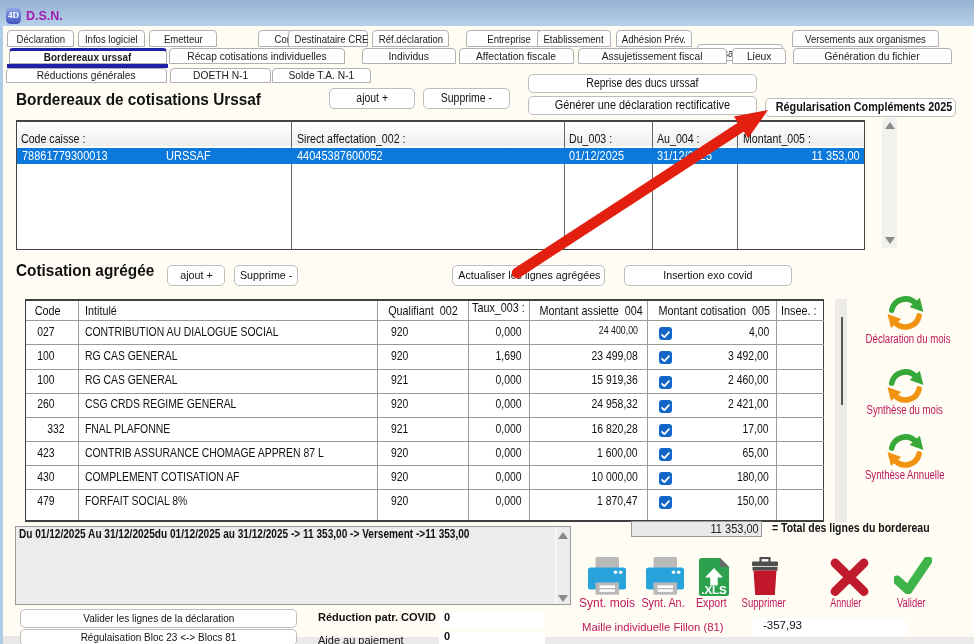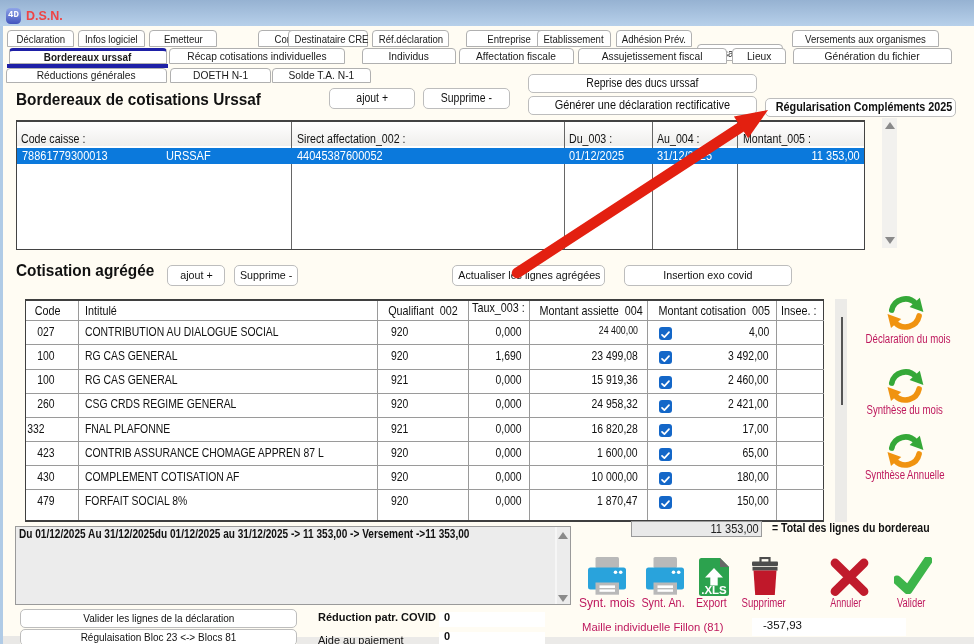--- a/index.html
+++ b/index.html
@@ -1,21 +1,21 @@
 <!DOCTYPE html>
 <html><head>
 <meta charset="utf-8">
 <style>
 * { margin:0; padding:0; box-sizing:border-box; }
 html,body { width:974px; height:644px; overflow:hidden; }
 body { position:relative; font-family:"Liberation Sans", sans-serif; background:#fffcf3; }
 .abs { position:absolute; }
 #titlebar { left:0; top:0; width:974px; height:26px; background:linear-gradient(#96b2d2,#b7d0ea); }
 #appicon { left:6px; top:8px; width:15px; height:15.5px; border-radius:4.5px; background:linear-gradient(#4a8ee8,#5757d4); color:#fff; font-size:9px; font-weight:bold; text-align:center; line-height:15px; font-family:"Liberation Serif",serif; }
-#apptitle { left:26px; top:9px; font-size:12.5px; font-weight:bold; color:#ef4444; }
+#apptitle { left:26px; top:9px; font-size:12.5px; font-weight:bold; color:#a21caf; }
 #leftborder { left:0; top:26px; width:3px; height:618px; background:#b0cbe6; }
 .tab { position:absolute; height:17px; background:#fff; border:1px solid #b0b0b0; border-radius:4px 4px 0 0; font-size:11px; color:#1a1a1a; text-align:center; line-height:16px; white-space:nowrap; }
 .tx2 { display:inline-block; transform:scaleX(0.93); transform-origin:center; }
 .txb { display:inline-block; transform:scaleX(0.9); transform-origin:center; font-weight:bold; }
 .tx { display:inline-block; transform:scaleX(0.87); transform-origin:center; }
 .tabsel { border-top:3px solid #1e20a6; }
 #underline { left:7px; top:64px; width:161px; height:3.5px; background:#1e20a6; }
 .btn { position:absolute; background:#fff; border:1px solid #bdbdbd; border-radius:5px; font-size:12px; color:#111; text-align:center; white-space:nowrap; }
 .h1 { position:absolute; font-size:15.5px; font-weight:bold; color:#111; letter-spacing:0; }
 .cell { position:absolute; font-size:11px; color:#111; white-space:nowrap; }
@@ -29,21 +29,21 @@
 .sr { display:inline-block; transform:scaleX(0.8); transform-origin:right; }
 .hl { display:inline-block; transform:scaleX(0.83); transform-origin:left; }
 .hc { display:inline-block; transform:scaleX(0.83); transform-origin:center; }
 .t1 { display:inline-block; transform:scaleX(0.85); transform-origin:left; }
 .r1 { display:inline-block; transform:scaleX(0.88); transform-origin:left; }
 .r1r { display:inline-block; transform:scaleX(0.88); transform-origin:right; }
 </style>
 </head>
 <body>
 <div id="titlebar" class="abs"></div>
-<div id="appicon" class="abs" style="background:linear-gradient(#8fa5e8,#4254bd);font-family:Liberation Mono, monospace;">4D</div>
+<div id="appicon" class="abs" style="background:linear-gradient(#8fa5e8,#4254bd);">4D</div>
 <div id="apptitle" class="abs">D.S.N.</div>
 <div id="leftborder" class="abs"></div>
 
 <div class="tab" style="left:7px; top:30px; width:67px;"><span class="tx">Déclaration</span></div>
 <div class="tab" style="left:78px; top:30px; width:67px;"><span class="tx">Infos logiciel</span></div>
 <div class="tab" style="left:149px; top:30px; width:68px;"><span class="tx">Emetteur</span></div>
 <div class="tab" style="left:220px; top:30px; width:65px;margin-left:38px;"><span class="tx">Contact</span></div>
 <div class="tab" style="left:288px; top:30px; width:80px;"><span class="tx">Destinataire CRE</span></div>
 <div class="tab" style="left:372px; top:30px; width:77px;"><span class="tx">Réf.déclaration</span></div>
 <div class="tab" style="left:466px; top:30px; width:86px;"><span class="tx">Entreprise</span></div>
@@ -150,21 +150,21 @@
     <div class="cell" style="left:25px; top:396.4px; width:42px; text-align:center; font-size:13px;"><span class="sc">260</span></div>
     <div class="cell" style="left:85px; top:396.4px; font-size:13px;"><span class="sl">CSG CRDS REGIME GENERAL</span></div>
     <div class="cell" style="left:391px; top:396.4px; font-size:13px;"><span class="sl">920</span></div>
     <div class="cell" style="left:440px; top:396.4px; width:82px; text-align:right; font-size:13px;"><span class="sr">0,000</span></div>
     <div class="cell" style="left:540px; top:396.4px; width:98px; text-align:right; font-size:13px;"><span class="sr">24 958,32</span></div>
     <div class="abs" style="left:659px; top:399.8px; width:13px; height:13px; background:#1467c8; border-radius:3px;"><svg width="13" height="13" viewBox="0 0 13 13">
         <path d="M3 6.8 L5.4 9.2 L10 4.2" stroke="#fff" stroke-width="1.7" fill="none" stroke-linecap="round" stroke-linejoin="round"></path>
       </svg></div>
     <div class="cell" style="left:669px; top:396.4px; width:100px; text-align:right; font-size:13px;"><span class="sr">2 421,00</span></div>
     <div class="hline" style="left:26px; top:416.9px; width:798px;"></div>
-    <div class="cell" style="left:25px; top:420.5px; width:42px; text-align:left; font-size:13px;"><span class="sc">332</span></div>
+    <div class="cell" style="left:25px; top:420.5px; width:42px; text-align:right; font-size:13px;"><span class="sc">332</span></div>
     <div class="cell" style="left:85px; top:420.5px; font-size:13px;"><span class="sl">FNAL PLAFONNE</span></div>
     <div class="cell" style="left:391px; top:420.5px; font-size:13px;"><span class="sl">921</span></div>
     <div class="cell" style="left:440px; top:420.5px; width:82px; text-align:right; font-size:13px;"><span class="sr">0,000</span></div>
     <div class="cell" style="left:540px; top:420.5px; width:98px; text-align:right; font-size:13px;"><span class="sr">16 820,28</span></div>
     <div class="abs" style="left:659px; top:423.9px; width:13px; height:13px; background:#1467c8; border-radius:3px;"><svg width="13" height="13" viewBox="0 0 13 13">
         <path d="M3 6.8 L5.4 9.2 L10 4.2" stroke="#fff" stroke-width="1.7" fill="none" stroke-linecap="round" stroke-linejoin="round"></path>
       </svg></div>
     <div class="cell" style="left:669px; top:420.5px; width:100px; text-align:right; font-size:13px;"><span class="sr">17,00</span></div>
     <div class="hline" style="left:26px; top:441.1px; width:798px;"></div>
     <div class="cell" style="left:25px; top:444.7px; width:42px; text-align:center; font-size:13px;"><span class="sc">423</span></div>

